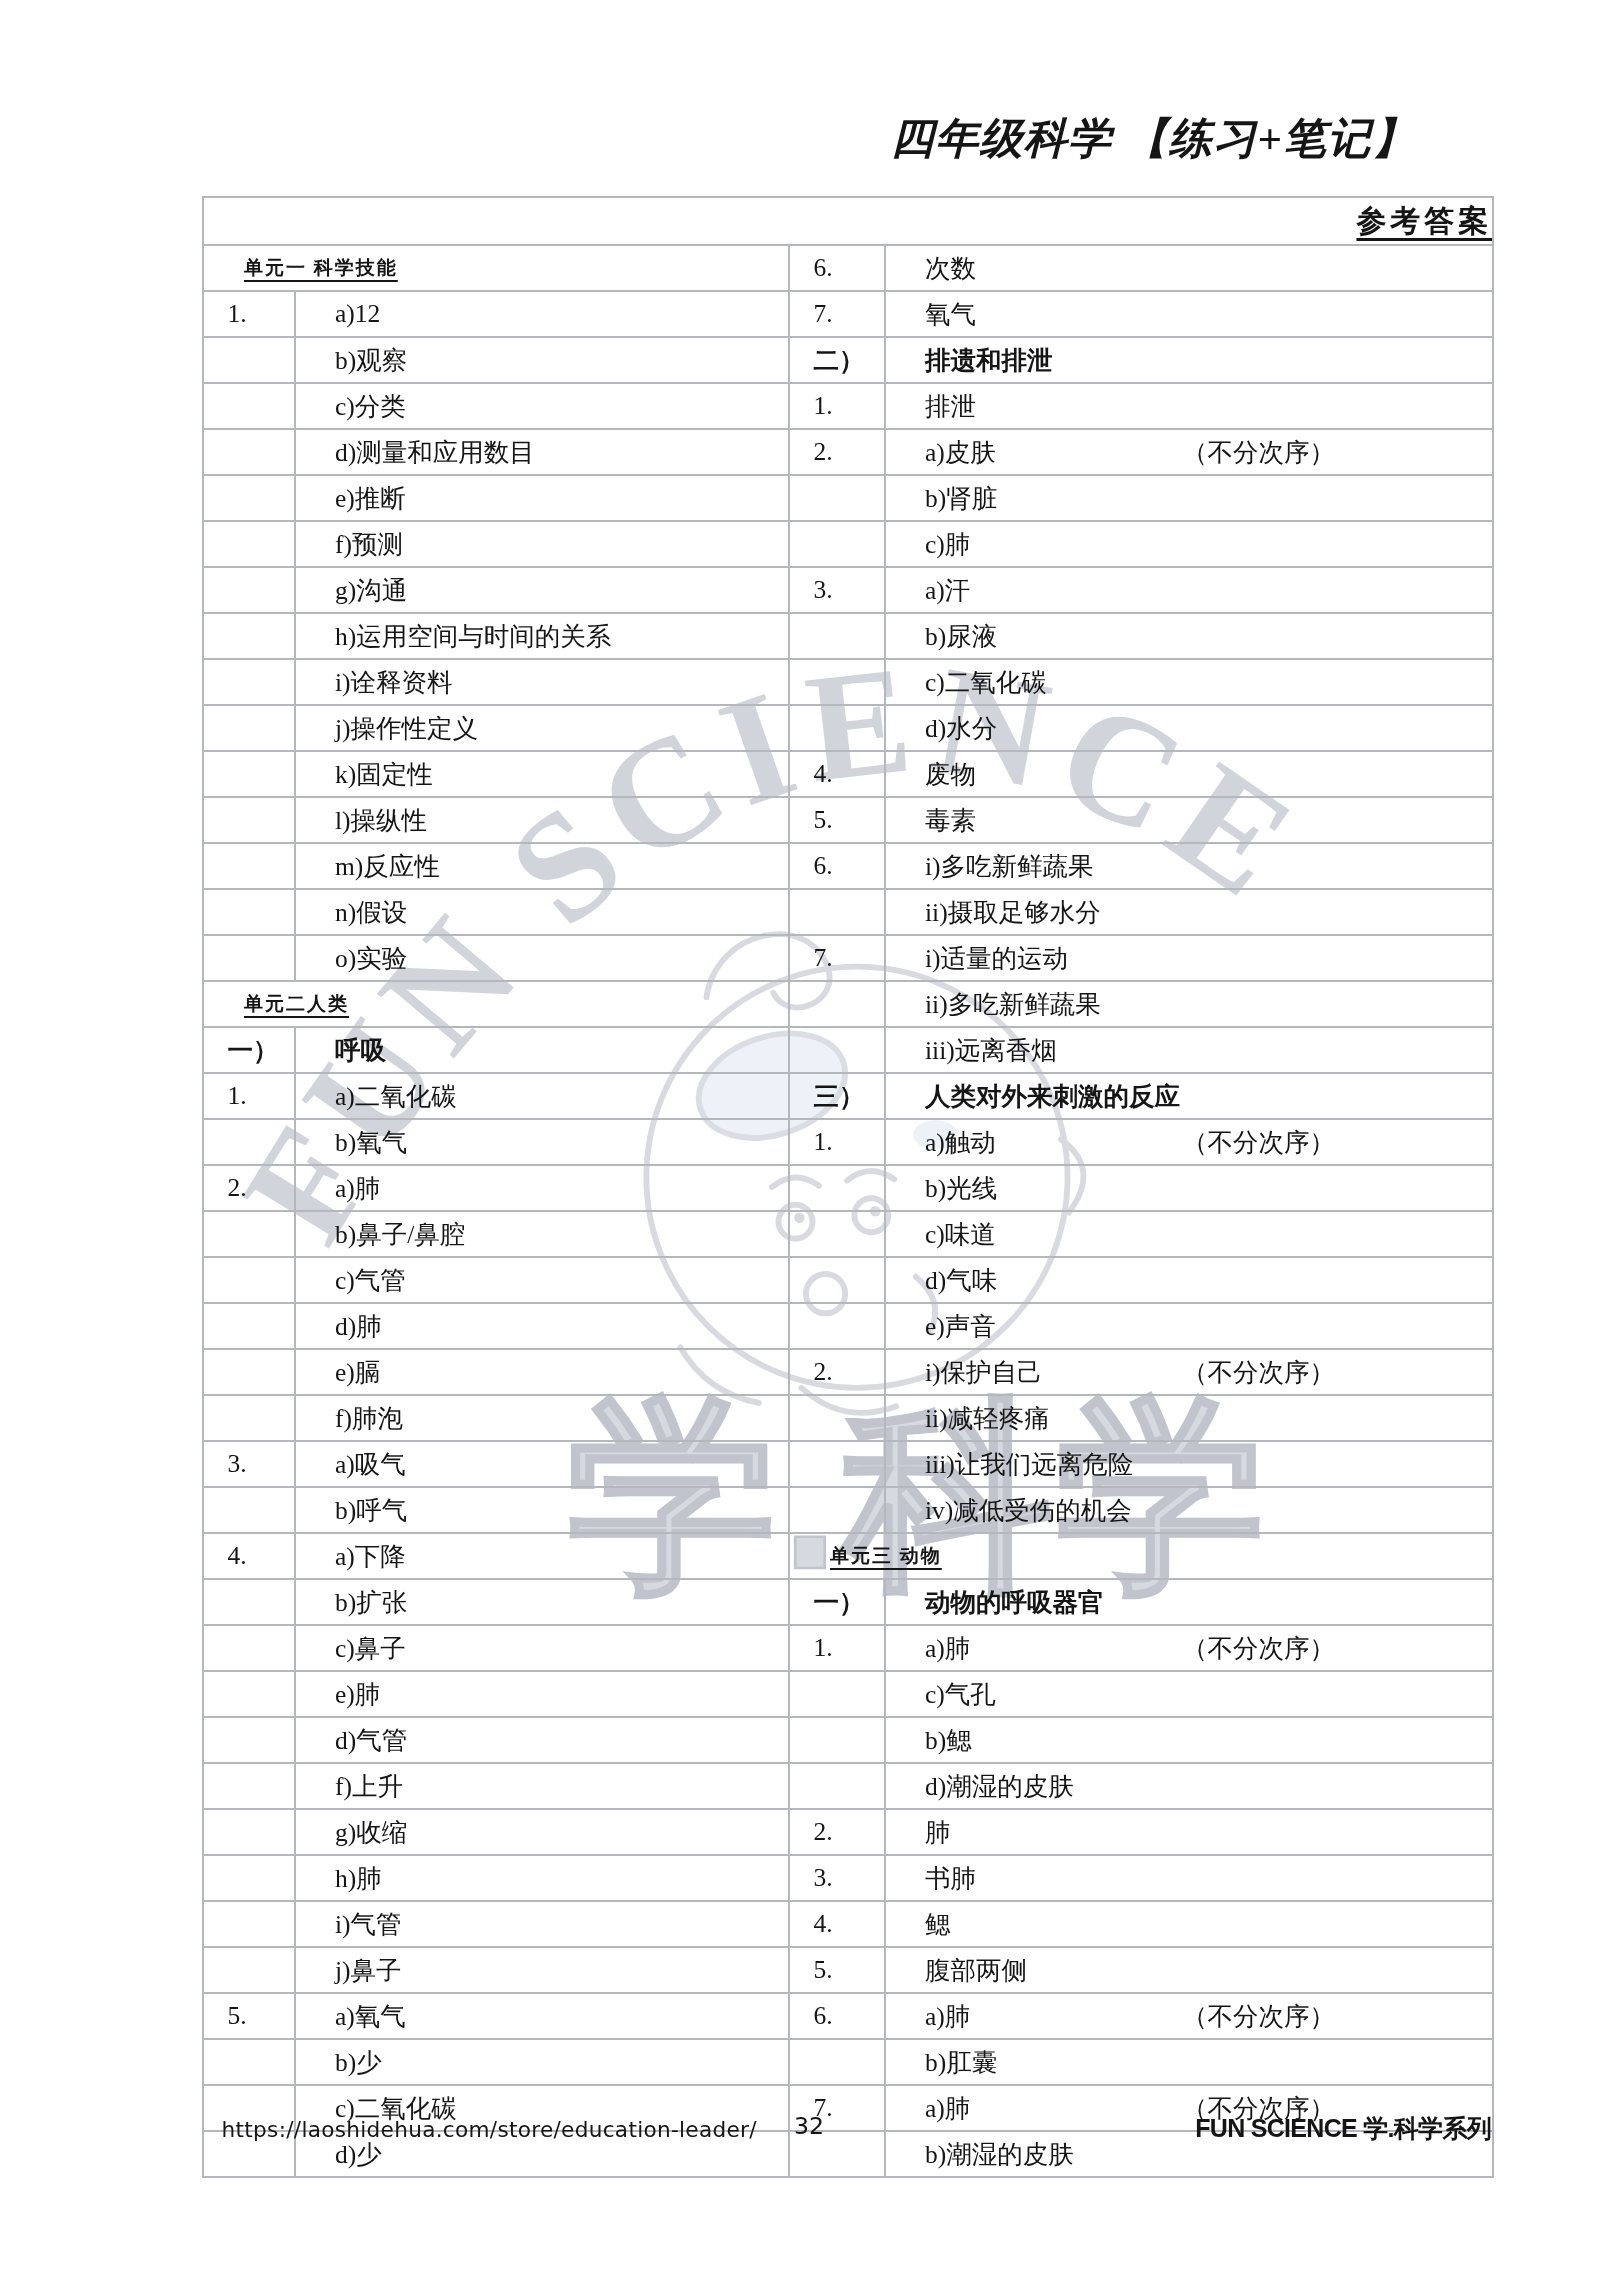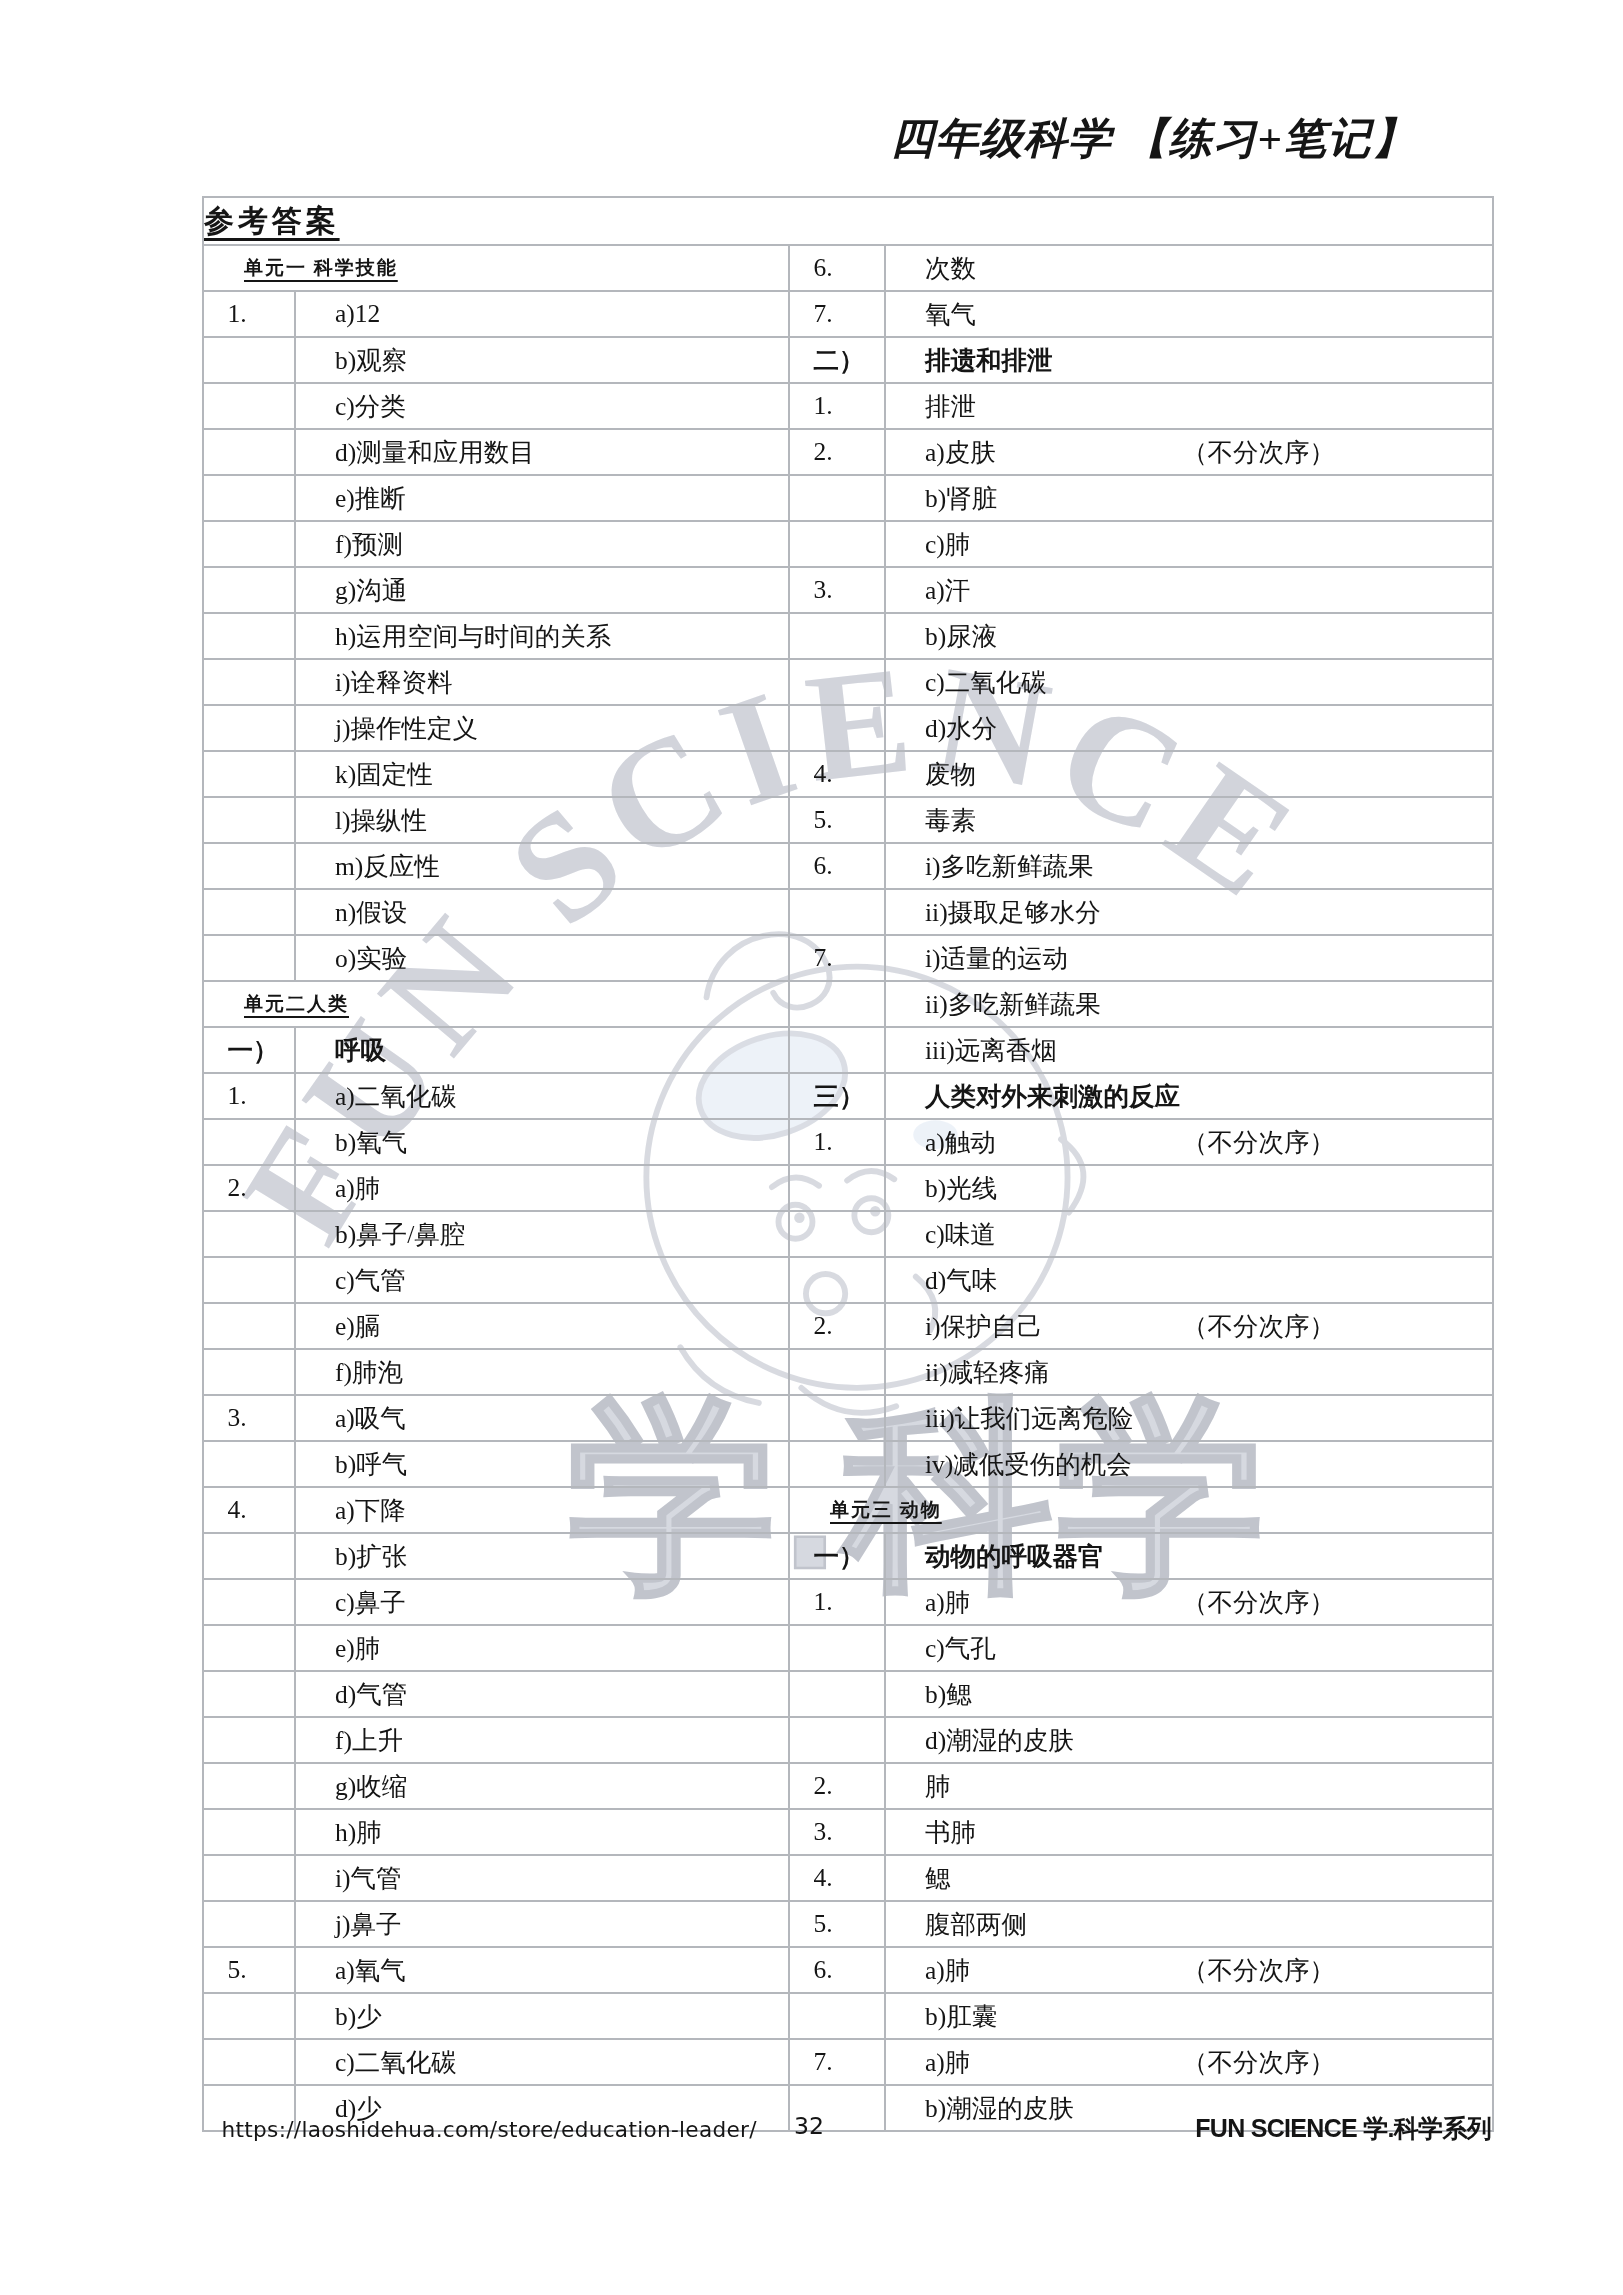--- a/index.html
+++ b/index.html
@@ -29,21 +29,21 @@
     border-collapse:collapse;
     z-index:2; background:transparent;
   }
   .answer-table td {
     border:2px solid #b4b7bc;
     height:44px; padding:0;
     font-size:25.5px; vertical-align:middle;
     white-space:nowrap; overflow:visible;
   }
   .answer-table td.title-cell {
-    height:46px; text-align:left;font-family:Liberation Serif, serif;
+    height:46px; text-align:right;font-family:Liberation Serif, serif;
   }
   .title-text {
     font-size:30px; font-weight:700;
     text-decoration:underline;
     text-decoration-thickness:2.6px; text-underline-offset:6.5px;
     letter-spacing:3.9px;
   }
   .answer-table td.num     { padding-left:23.6px; }
   .answer-table td.content { padding-left:39px; position:relative; }
   .answer-table td.sec {
@@ -260,20 +260,26 @@
         <td class="content"><span>c)味道</span></td>
       </tr>
       <tr>
         <td class="num"></td>
         <td class="content"><span>c)气管</span></td>
         <td class="num"></td>
         <td class="content"><span>d)气味</span></td>
       </tr>
       <tr>
         <td class="num"></td>
+        <td class="content"><span>d)肺</span></td>
+        <td class="num"></td>
+        <td class="content"><span>e)声音</span></td>
+      </tr>
+      <tr>
+        <td class="num"></td>
         <td class="content"><span>e)膈</span></td>
         <td class="num"><span>2.</span></td>
         <td class="content"><span>i)保护自己</span><span class="note">（不分次序）</span></td>
       </tr>
       <tr>
         <td class="num"></td>
         <td class="content"><span>f)肺泡</span></td>
         <td class="num"></td>
         <td class="content"><span>ii)减轻疼痛</span></td>
       </tr>

